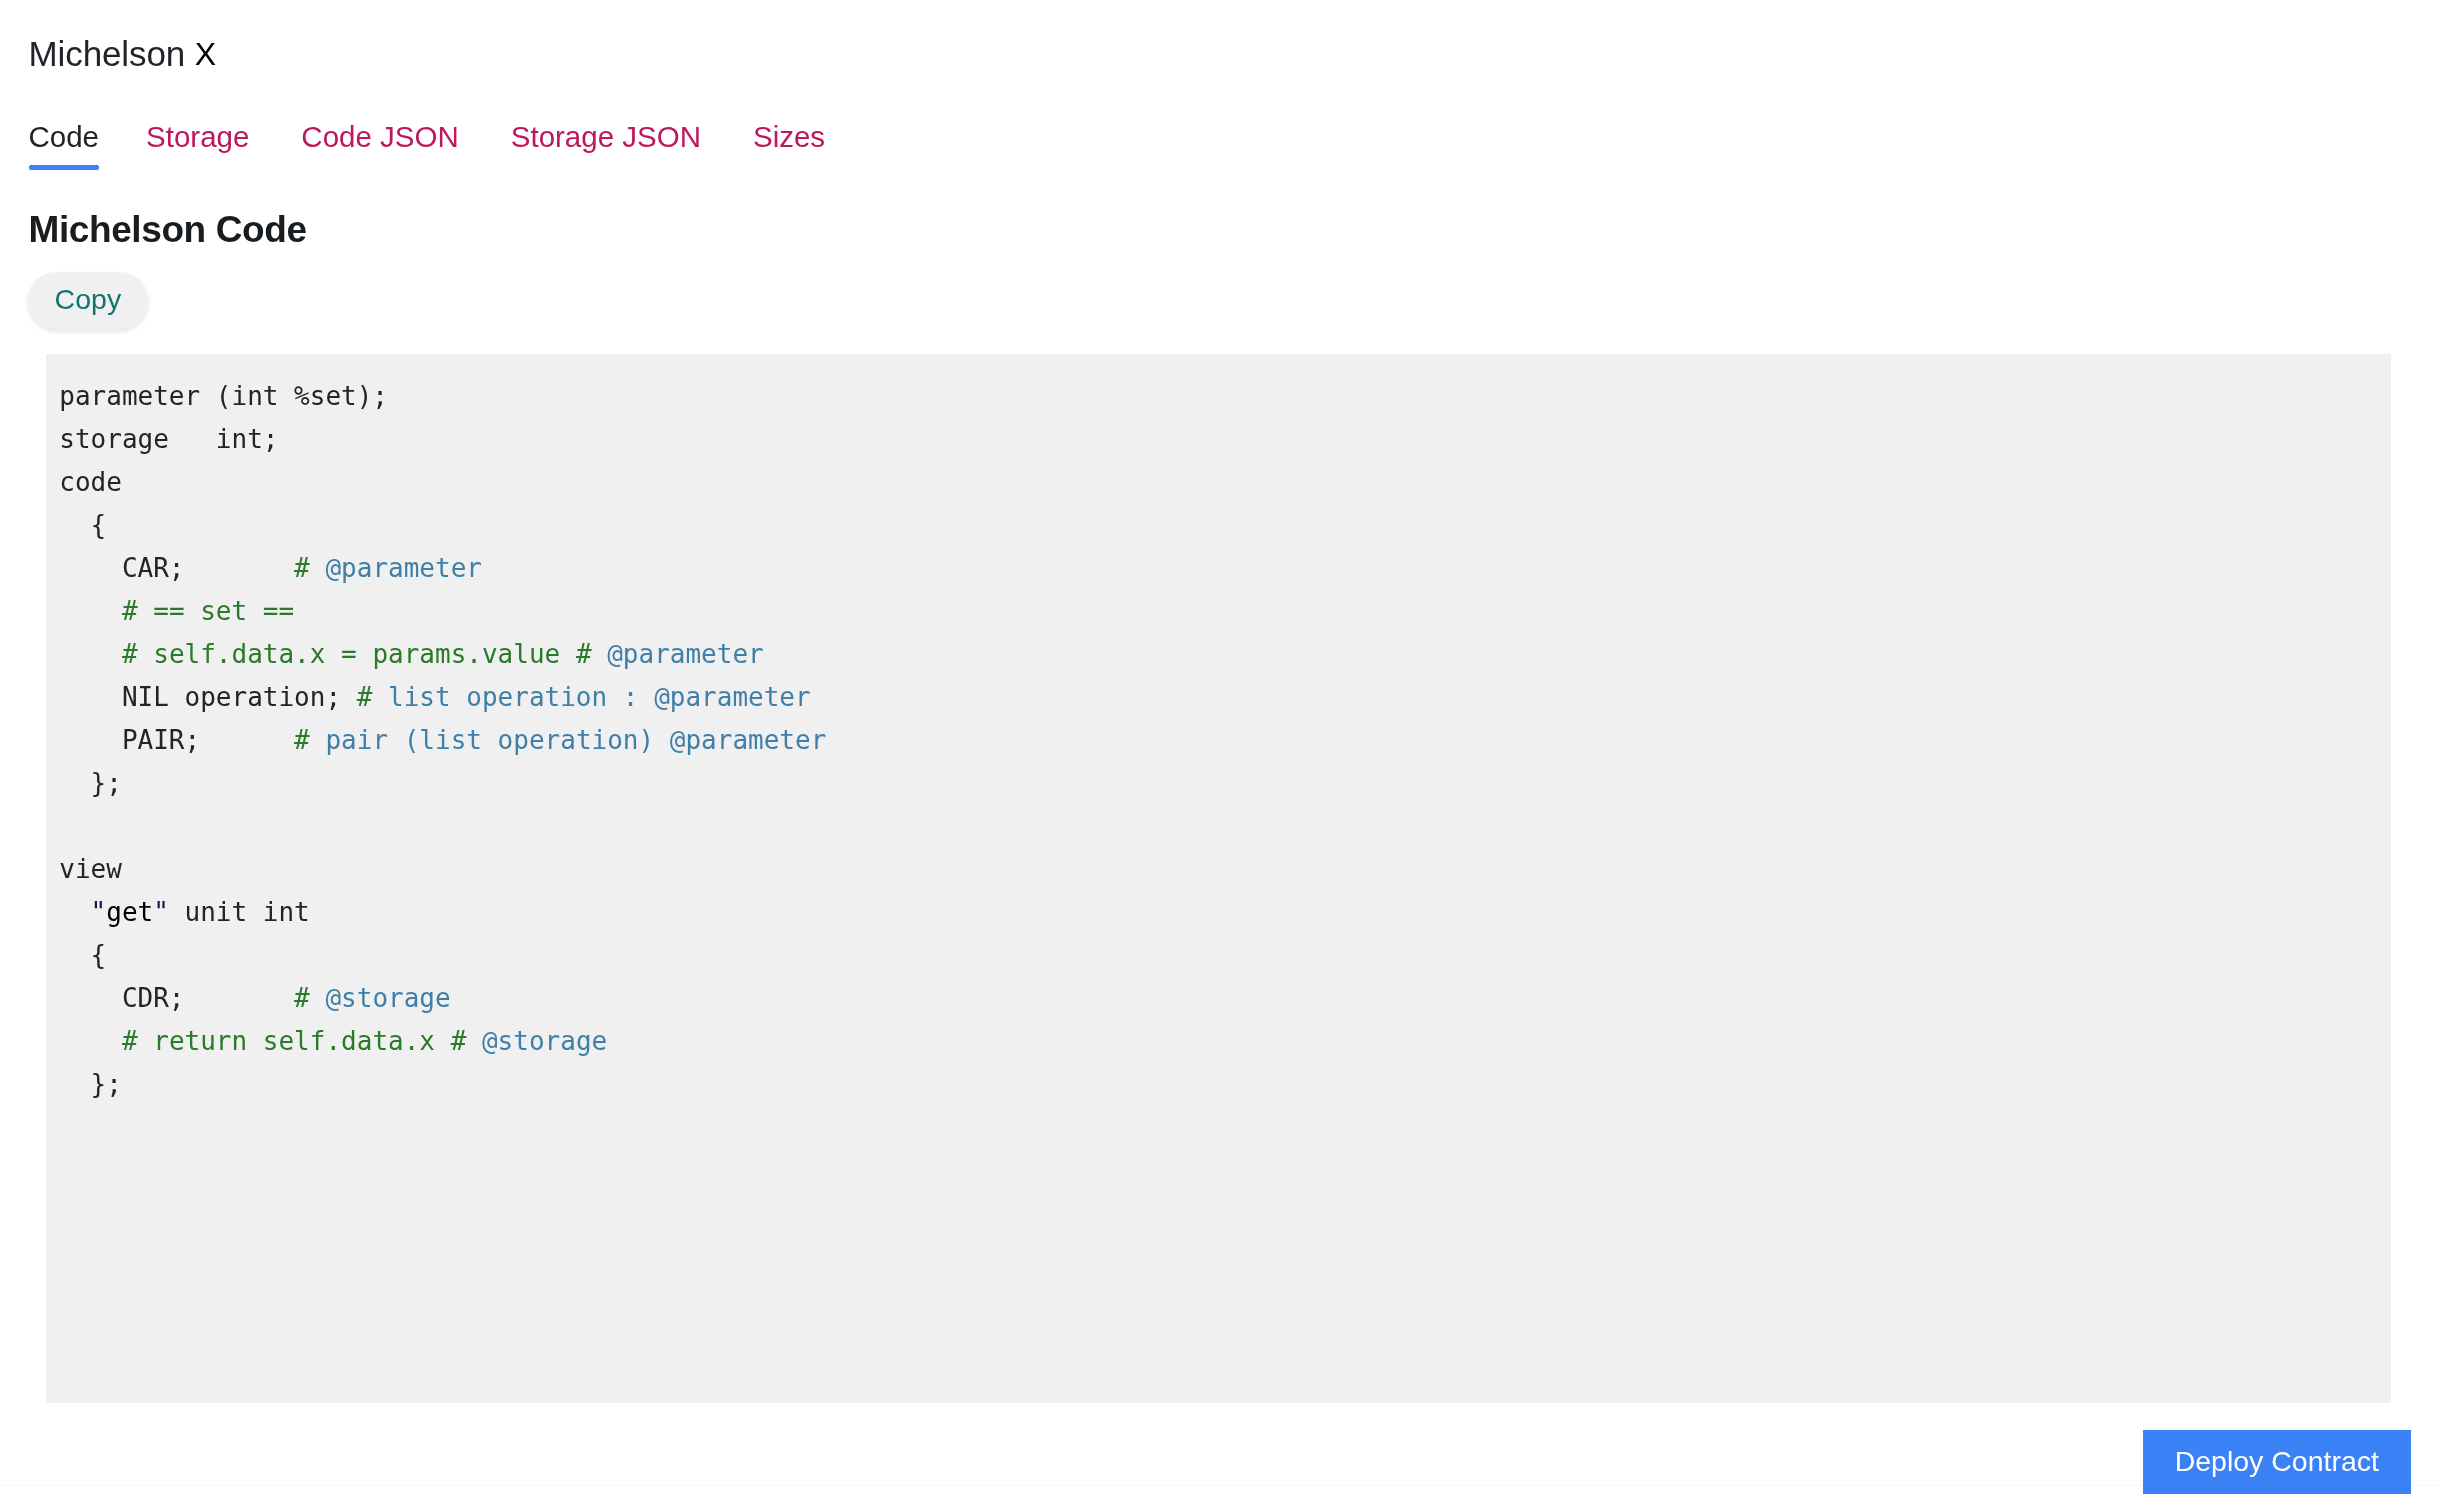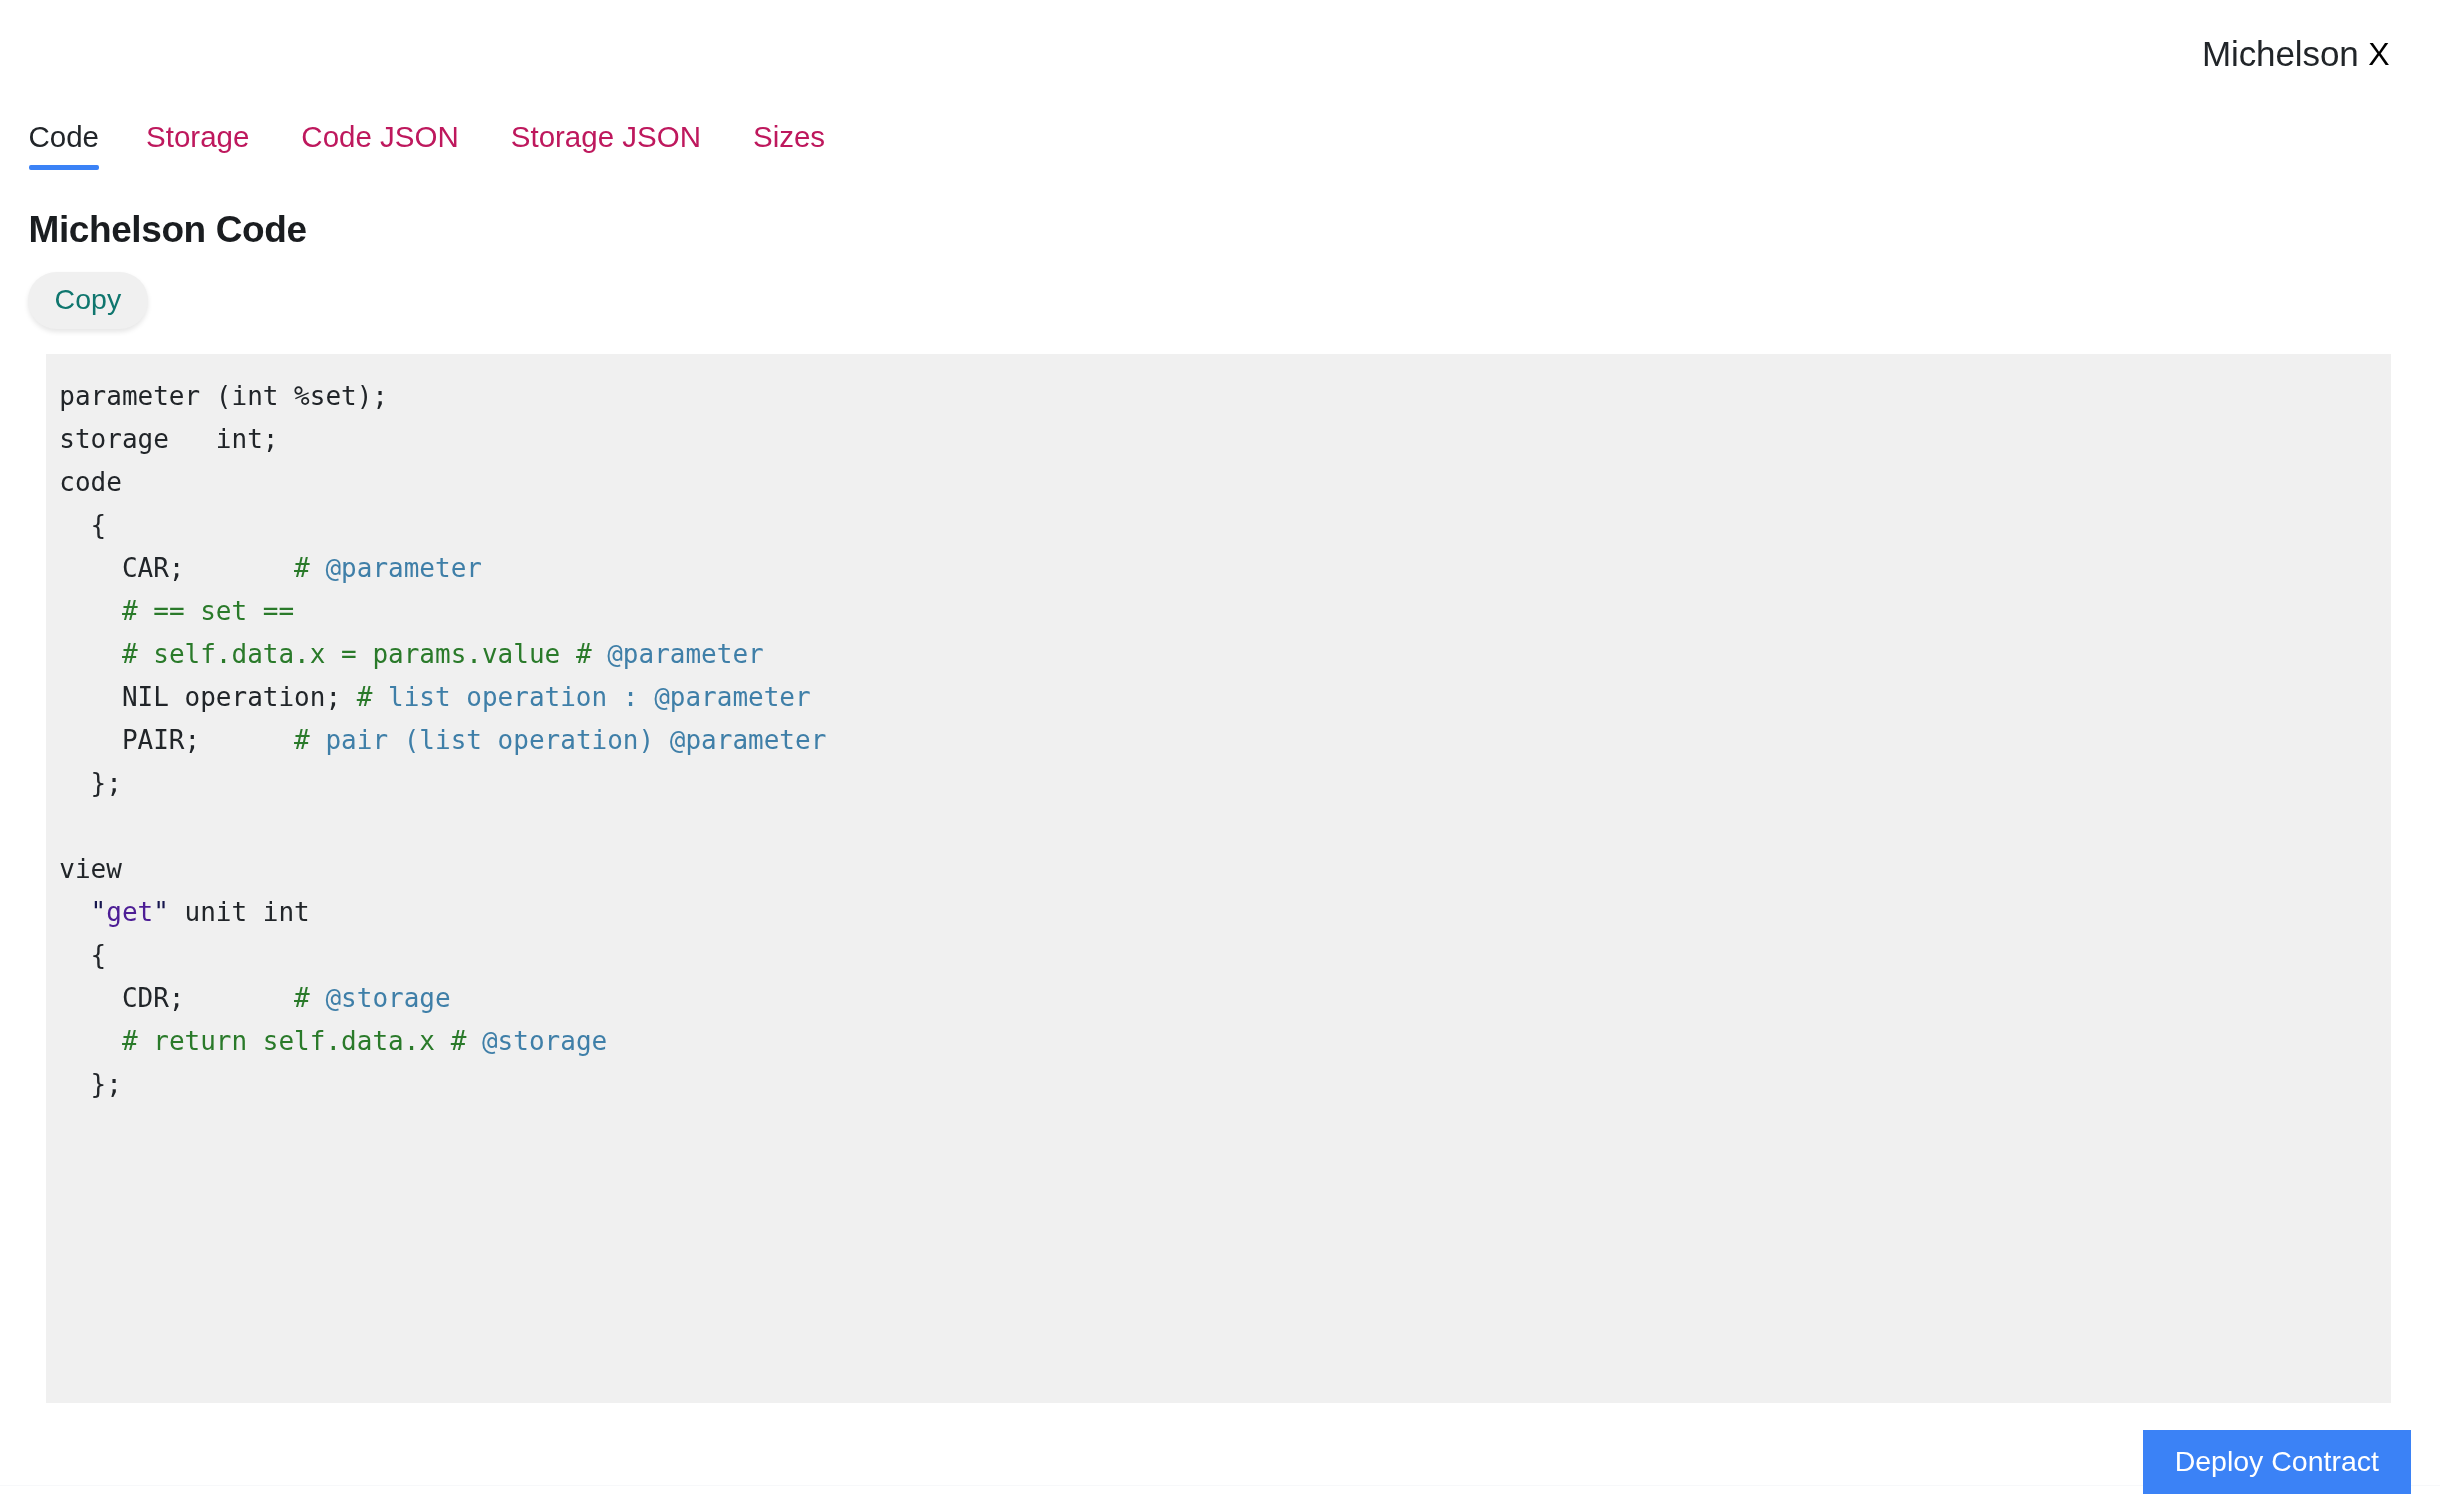--- a/index.html
+++ b/index.html
@@ -25,21 +25,21 @@
 
   
   .modal-header {
     position: absolute;
     left: 0;
     top: 0;
     width: 2441px;
     height: 107px;
     display: flex;
     align-items: center;
-    justify-content: flex-end;
+    justify-content: flex-start;
     padding: 0 42px 0 28.5px;
     box-sizing: border-box;
   }
   .modal-title {
     font-size: 35px;
     font-weight: 400;
     color: #212529;
     line-height: 1;
     letter-spacing: -0.1px;
   }
@@ -135,21 +135,21 @@
     font-family: "DejaVu Sans Mono", "Liberation Mono", monospace;
     font-size: 26px;
     line-height: 43px;
     color: #212529;
     white-space: pre;
     tab-size: 2;
   }
   .tok-cmt { color: #2a7a2a; }
   .tok-ann { color: #3f7fa8; }
   .tok-quote { color: #17174f; }
-  .tok-str { color: #4c1d95; }
+  .tok-str { color: #000000; }
 
   
   .footer {
     position: absolute;
     left: 0;
     top: 1403px;
     width: 2441px;
     height: 106px;
     box-sizing: border-box;
   }

